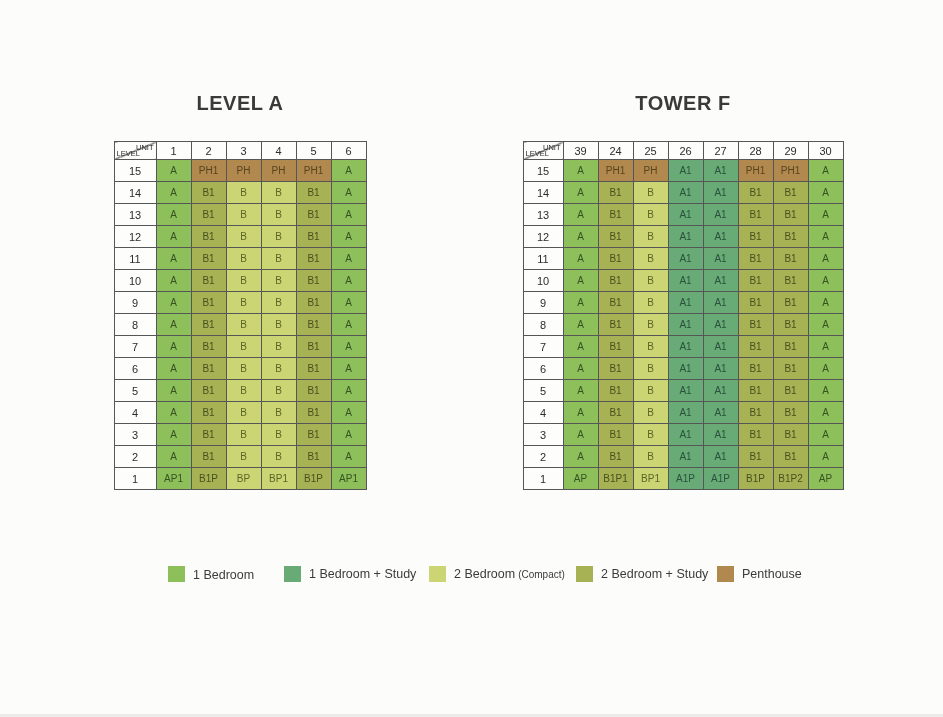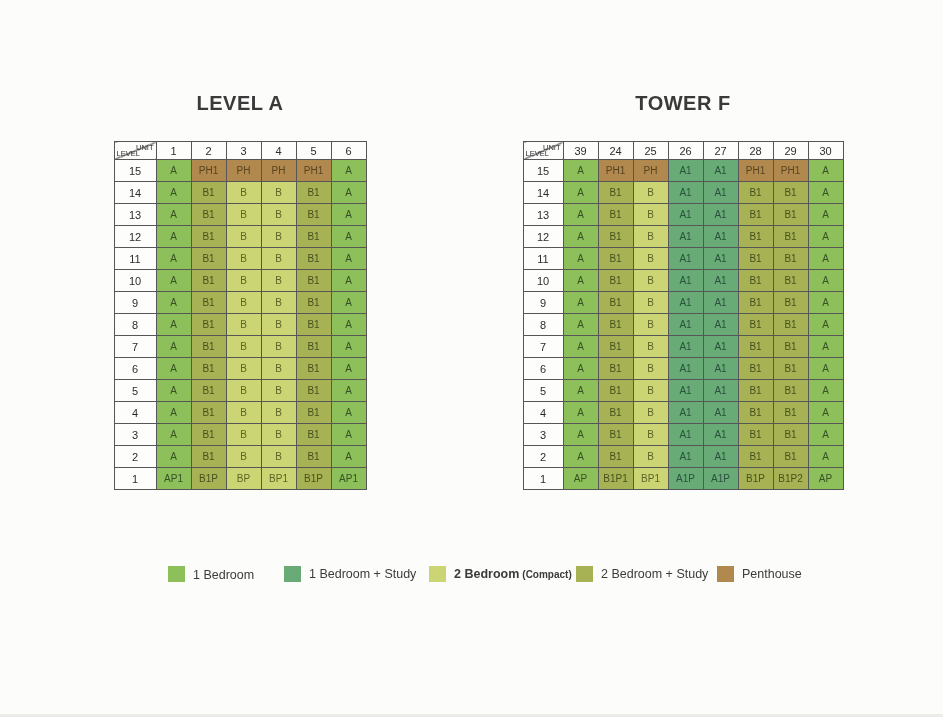--- a/index.html
+++ b/index.html
@@ -74,21 +74,21 @@
   td.unit {
     width: 35px; height: 22px;
     font-size: 10px;
   }
 
   
   .legend { position: absolute; top: 566px; left: 0; width: 943px; height: 22px; }
   .legend-item { position: absolute; display: flex; align-items: center; }
   .legend-item:nth-child(1) { left: 168px; align-items: flex-end; }
   .legend-item:nth-child(2) { left: 284px; }
-  .legend-item:nth-child(3) { left: 429px; font-weight: bold; }
+  .legend-item:nth-child(3) { left: 429px; }
   .legend-item:nth-child(4) { left: 576px; }
   .legend-item:nth-child(5) { left: 717px; }
   .legend-swatch {
     width: 17px; height: 16px; display: inline-block;
     margin-right: 8px; flex: 0 0 auto;
   }
   .legend-label { font-size: 12.5px; color: #3b3b3b; white-space: nowrap; }
   .legend-suffix { font-size: 10px; color: #3b3b3b; margin-left: 3px; }
 </style>
 </head>

